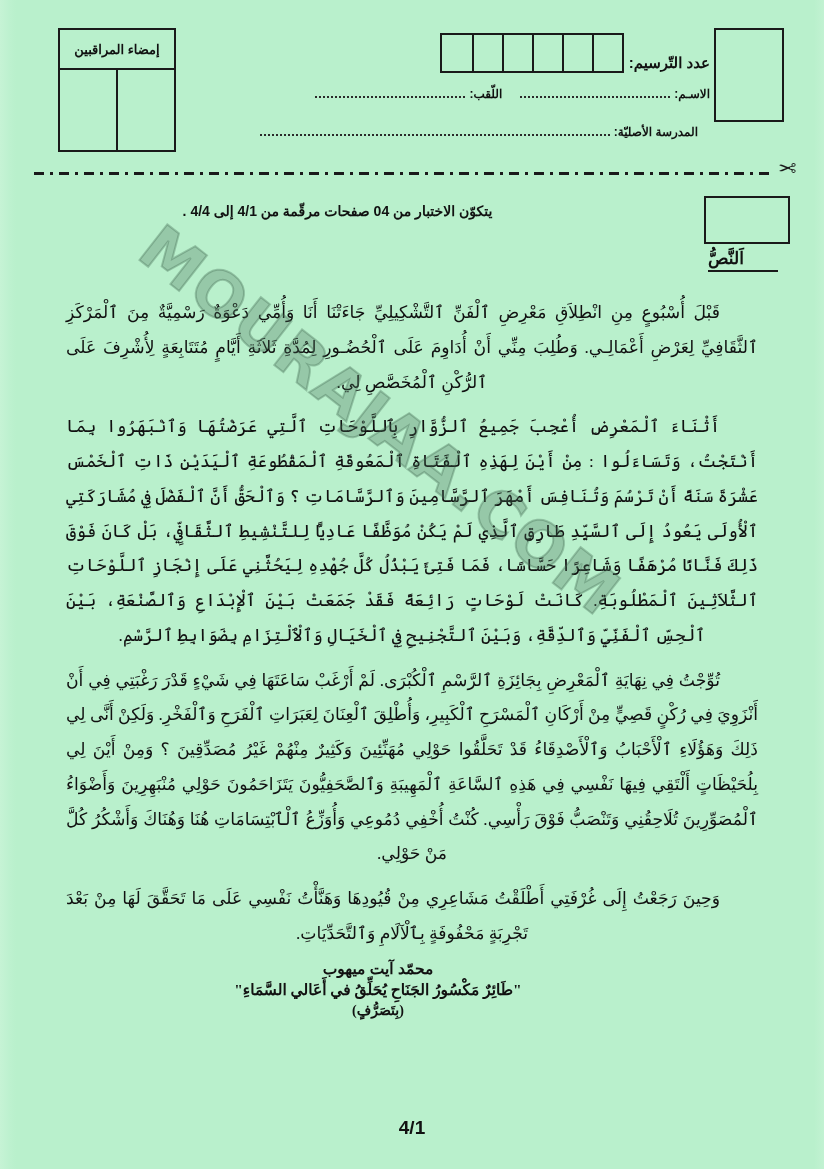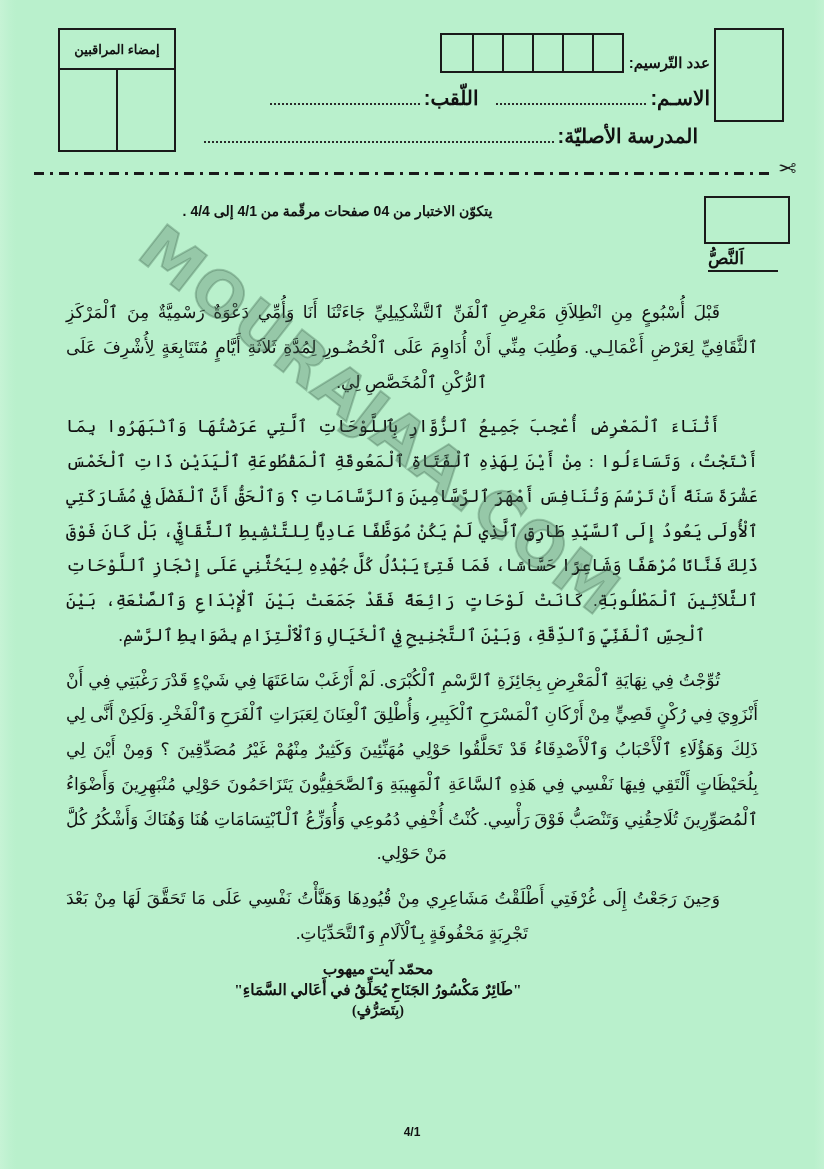--- a/index.html
+++ b/index.html
@@ -116,21 +116,21 @@
 
   
   .field-row {
     position: absolute;
     display: flex;
     align-items: baseline;
     direction: rtl;
     white-space: nowrap;
   }
   .field-label {
-    font-size: 20px;
+    font-size: 12px;
     font-weight: 700;
     font-family: "Liberation Sans", sans-serif;
     margin-left: 4px;
   }
   .dots {
     display: inline-block;
     border-bottom: 2px dotted #2a2a2a;
     height: 10px;
   }
 
@@ -315,21 +315,21 @@
     margin-right: -190px;
   }
 
   
   .footer-page {
     position: absolute;
     bottom: 30px;
     left: 0;
     width: 824px;
     text-align: center;
-    font-size: 12px;
+    font-size: 19px;
     font-weight: 700;
     font-family: "Liberation Sans", sans-serif;
     direction: ltr;
   }
 </style>
 </head>
 <body>
 
 <div class="page">
 

